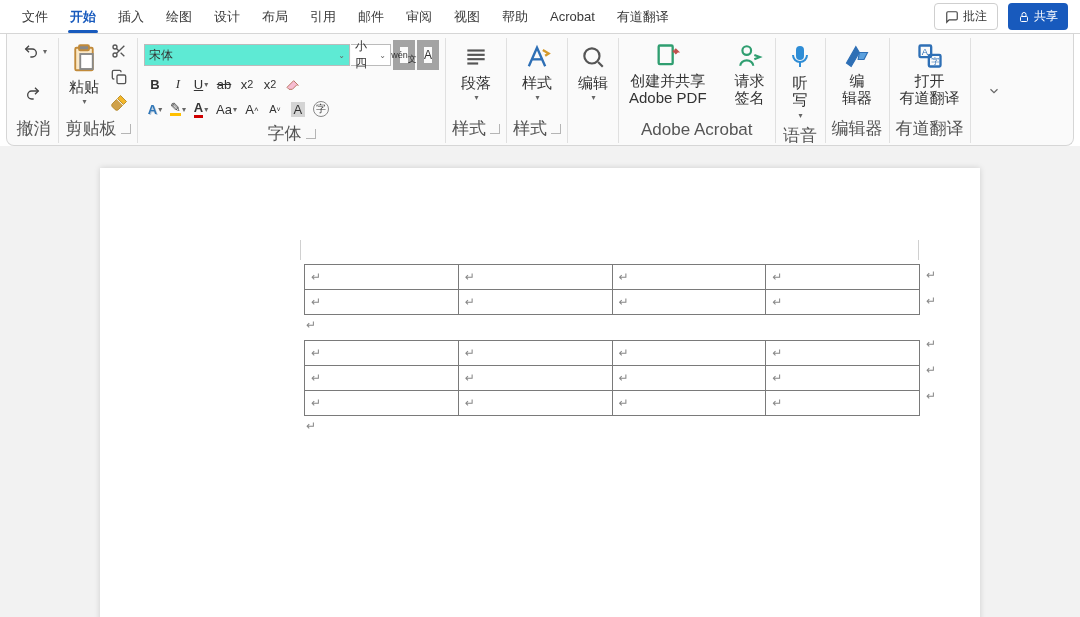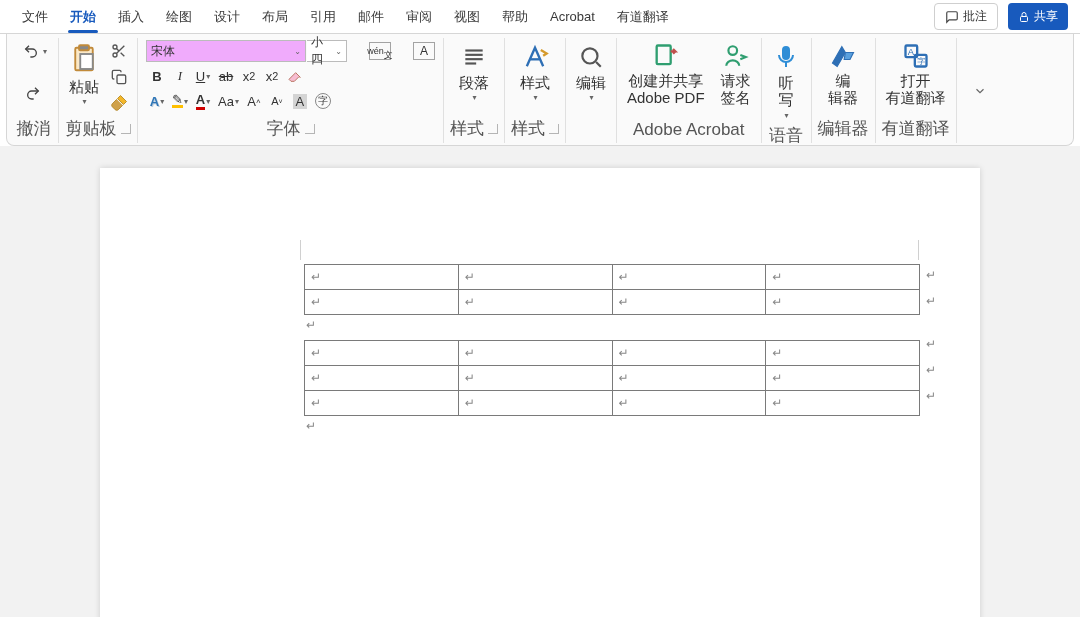--- a/index.html
+++ b/index.html
@@ -17,23 +17,23 @@
 .group:last-child{border-right:none}
 .group-body{flex:1;display:flex;align-items:flex-start;gap:2px}
 .group-label{font-size:17px;color:#555;padding:2px 0 1px;display:flex;align-items:center;gap:4px;white-space:nowrap}
 .dialog-launcher{width:10px;height:10px;border:1px solid #888;border-top:none;border-left:none;opacity:.6}
 .vbtn{display:flex;flex-direction:column;align-items:center;justify-content:center;gap:2px;padding:2px 4px;cursor:pointer;border-radius:3px}
 .vbtn .lbl{font-size:15px;line-height:1.15;text-align:center;white-space:nowrap}
 .ibtn{display:inline-flex;align-items:center;justify-content:center;min-width:22px;height:22px;padding:1px 3px;cursor:pointer;border-radius:3px;font-size:13px}
 .caret{font-size:8px;color:#666;margin-left:1px}
 .col{display:flex;flex-direction:column;gap:0;align-items:center}
 .row{display:flex;gap:1px;align-items:center}
-.font-input{width:160px;height:22px;border:1px solid #bbb;background:#f0abfc;font-size:12px;padding:0 4px;display:flex;align-items:center;justify-content:space-between}
+.font-input{width:206px;height:22px;border:1px solid #bbb;background:#5eead4;font-size:12px;padding:0 4px;display:flex;align-items:center;justify-content:space-between}
 .size-input{width:40px;height:22px;border:1px solid #bbb;border-left:none;background:#fff;font-size:12px;padding:0 4px;display:flex;align-items:center;justify-content:space-between}
-.square-btn{width:22px;height:18px;border:1px solid #a3a3a3;display:flex;align-items:center;justify-content:center;margin-left:21px;font-size:12px}
+.square-btn{width:22px;height:30px;border:7px solid #a3a3a3;display:flex;align-items:center;justify-content:center;margin-left:1px;font-size:12px}
 .document-area{background:#f2f2f2;padding:22px 0 40px;display:flex;justify-content:center;height:calc(617px - 34px - 112px);overflow:auto}
 .page{width:880px;min-height:1100px;background:#fff;box-shadow:0 0 6px rgba(0,0,0,.15);position:relative;padding:18px}
 .ruler-gap{height:78px}
 .tbl{border-collapse:collapse;width:616px;margin-left:0}
 .tbl td{border:1px solid #7a7a7a;height:25px;width:154px;font-size:12px;color:#888;padding:0 6px;vertical-align:middle}
 .para-mark{color:#888;font-size:12px;margin:3px 0 8px 2px}
 .margin-line{position:absolute;border-left:1px solid #d0d0d0;height:20px}
 .content-zone{position:relative;margin-left:186px}
 .after-cell{position:absolute;color:#888;font-size:12px}
 svg{display:block}
@@ -254,21 +254,21 @@
               <path d="m21 21-4.3-4.3"></path>
             </svg>
           <span class="lbl">编辑</span>
             <span class="caret">▾</span>
         </div>
       </div>
       <div class="group-label" style="visibility:hidden">.</div>
     </div>
 
     <div class="group" style="min-width:122px">
-      <div class="group-body" style="gap:8px">
+      <div class="group-body" style="gap:20px">
         <div class="vbtn">
           <svg width="28" height="28" viewBox="0 0 24 24" fill="none" stroke="#2f9e70" stroke-width="2">
               <rect x="4" y="3" width="12" height="16" rx="1"></rect>
               <path d="M16 8h4l-2-2m2 2-2 2" stroke="#c0504d"></path>
             </svg>
           <span class="lbl"><span>创建并共享</span><br><span>Adobe PDF</span></span>
         </div>
         <div class="vbtn">
           <svg width="26" height="28" viewBox="0 0 24 24" fill="none" stroke="#2f9e70" stroke-width="2">
               <circle cx="9" cy="7" r="4"></circle>

